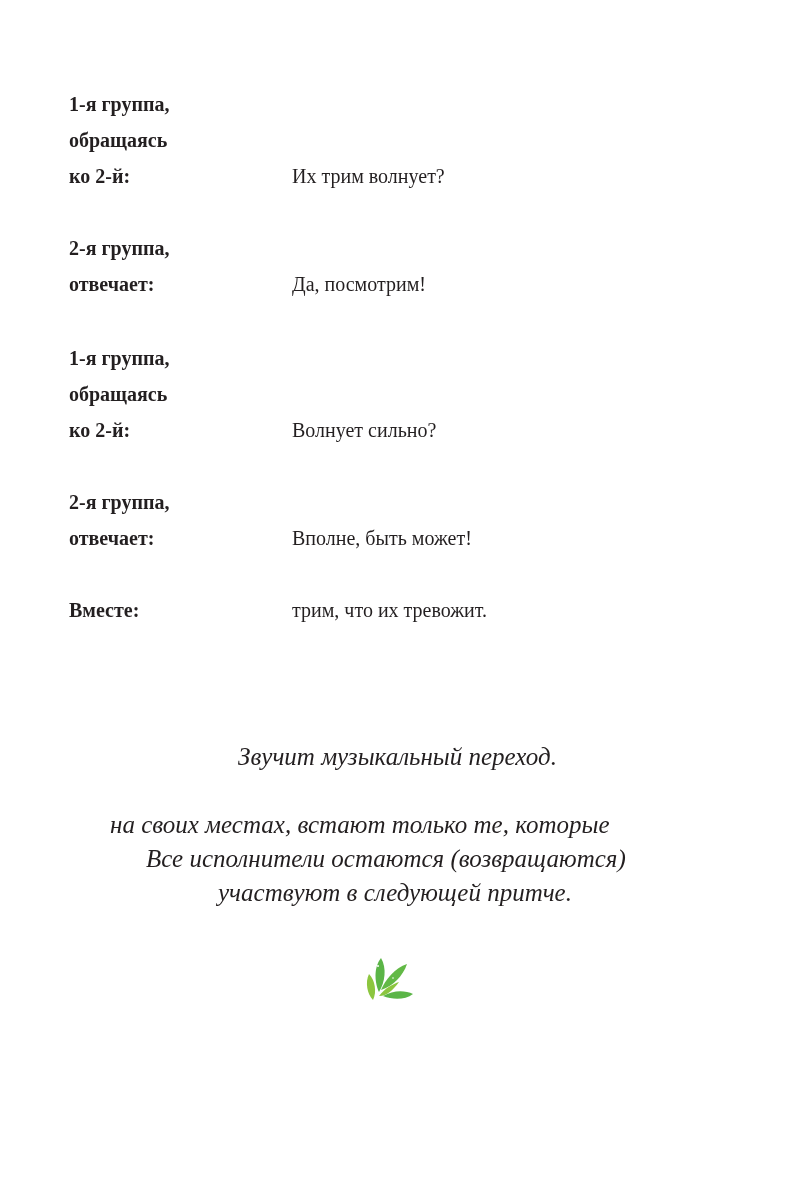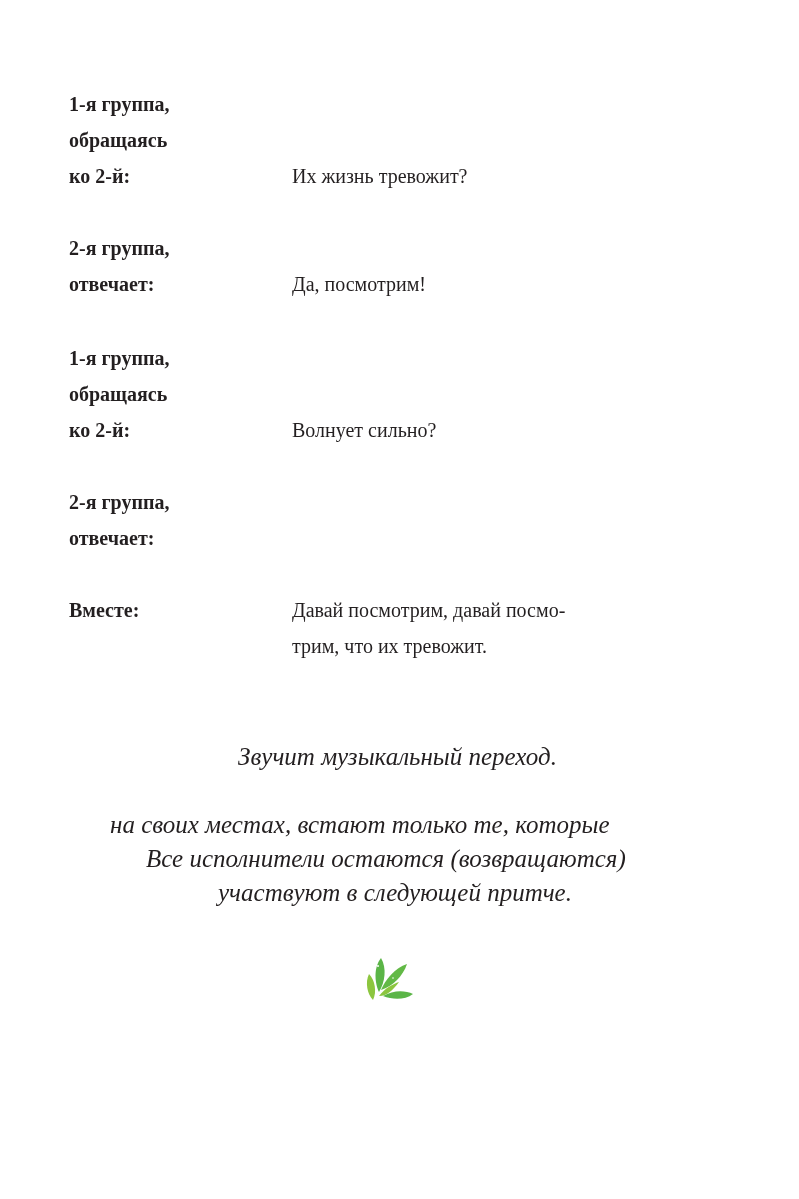--- a/index.html
+++ b/index.html
@@ -13,21 +13,21 @@
 </style>
 </head>
 <body>
 
 <div class="row" style="top:86px;height:108px;">
   <div class="speaker">
     <div>1-я группа,</div>
     <div>обращаясь</div>
     <div>ко 2-й:</div>
   </div>
-  <div class="line" style="top:72px;">Их жизнь тревожит?</div>
+  <div class="line" style="top:72px;">Их трим волнует?</div>
 </div>
 
 <div class="row" style="top:230px;height:72px;">
   <div class="speaker">
     <div>2-я группа,</div>
     <div>отвечает:</div>
   </div>
   <div class="line" style="top:36px;">Да, посмотрим!</div>
 </div>
 
@@ -38,28 +38,28 @@
     <div>ко 2-й:</div>
   </div>
   <div class="line" style="top:72px;">Волнует сильно?</div>
 </div>
 
 <div class="row" style="top:484px;height:72px;">
   <div class="speaker">
     <div>2-я группа,</div>
     <div>отвечает:</div>
   </div>
+  <div class="line" style="top:36px;">Вполне, быть может!</div>
 </div>
 
 <div class="row" style="top:592px;height:72px;">
   <div class="speaker">
     <div>Вместе:</div>
   </div>
   <div class="line" style="top:0;">
-    <div>Давай посмотрим, давай посмо-</div>
     <div>трим, что их тревожит.</div>
   </div>
 </div>
 
 <div class="stage" style="left:100px;width:565px;top:740px;">Звучит музыкальный переход.</div>
 
 <div class="stage" style="left:95px;width:580px;top:808px;">
   <div style="text-align:left;">на своих местах, встают только те, которые</div>
   <div style="padding-left:36px;text-align:left;">Все исполнители остаются (возвращаются)</div>
   <div style="margin-left:-10px;">участвуют в следующей притче.</div>

